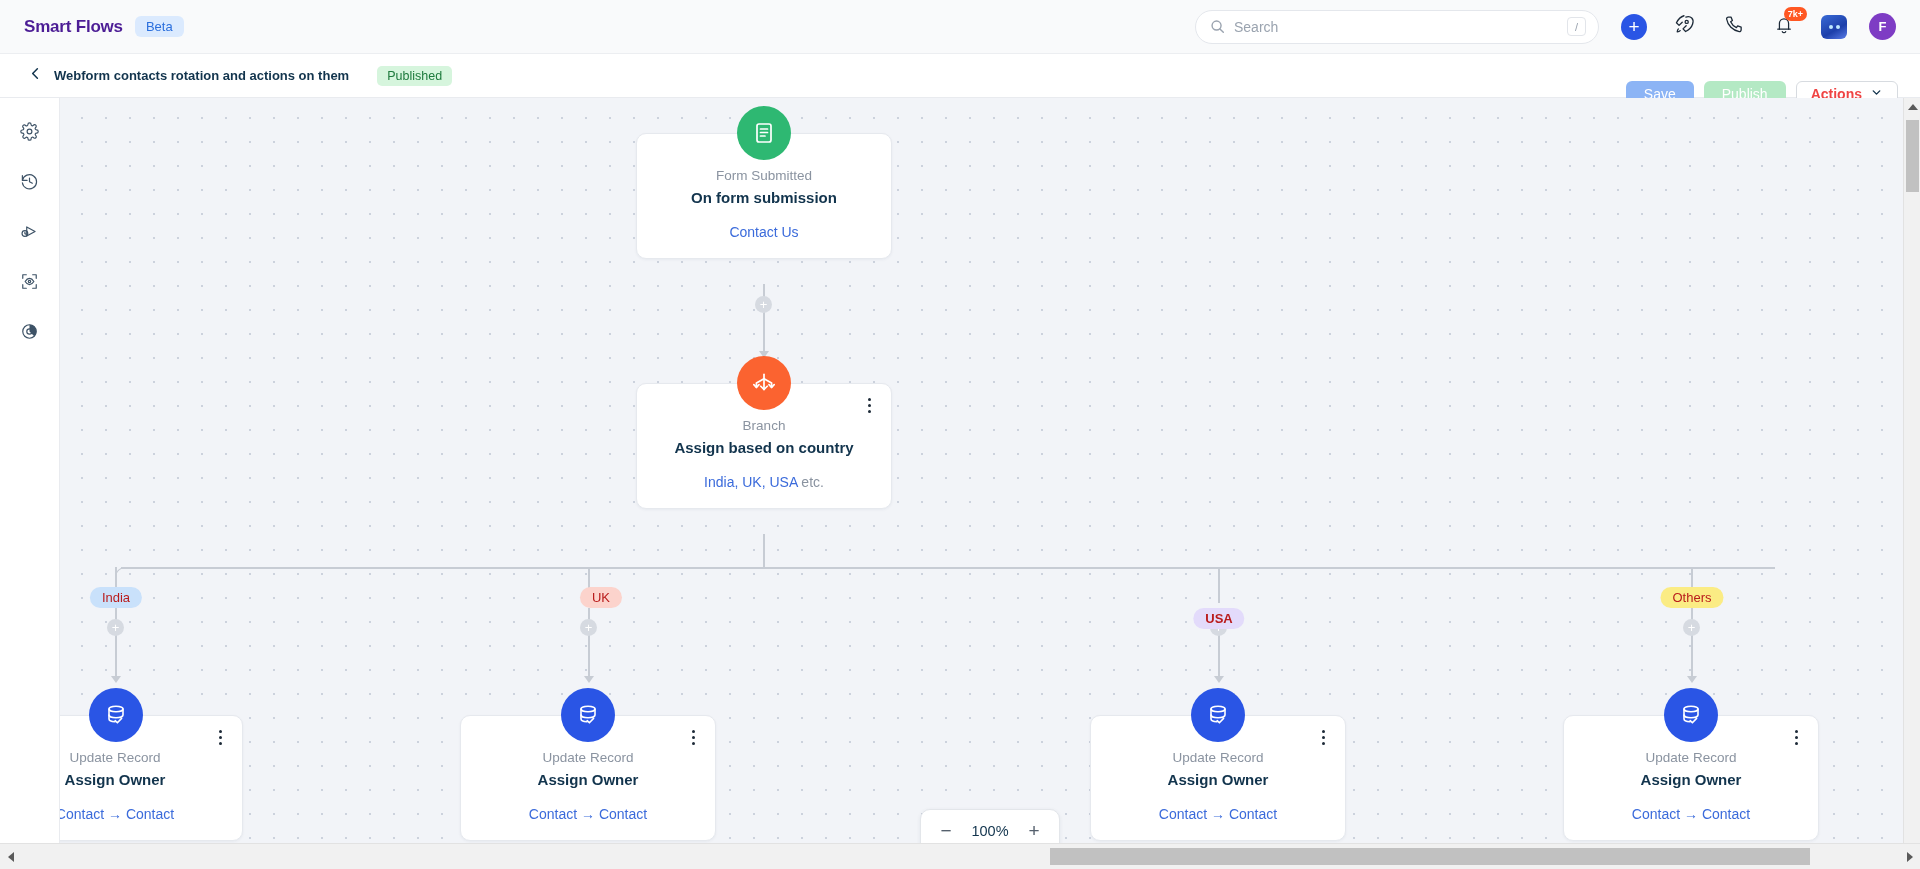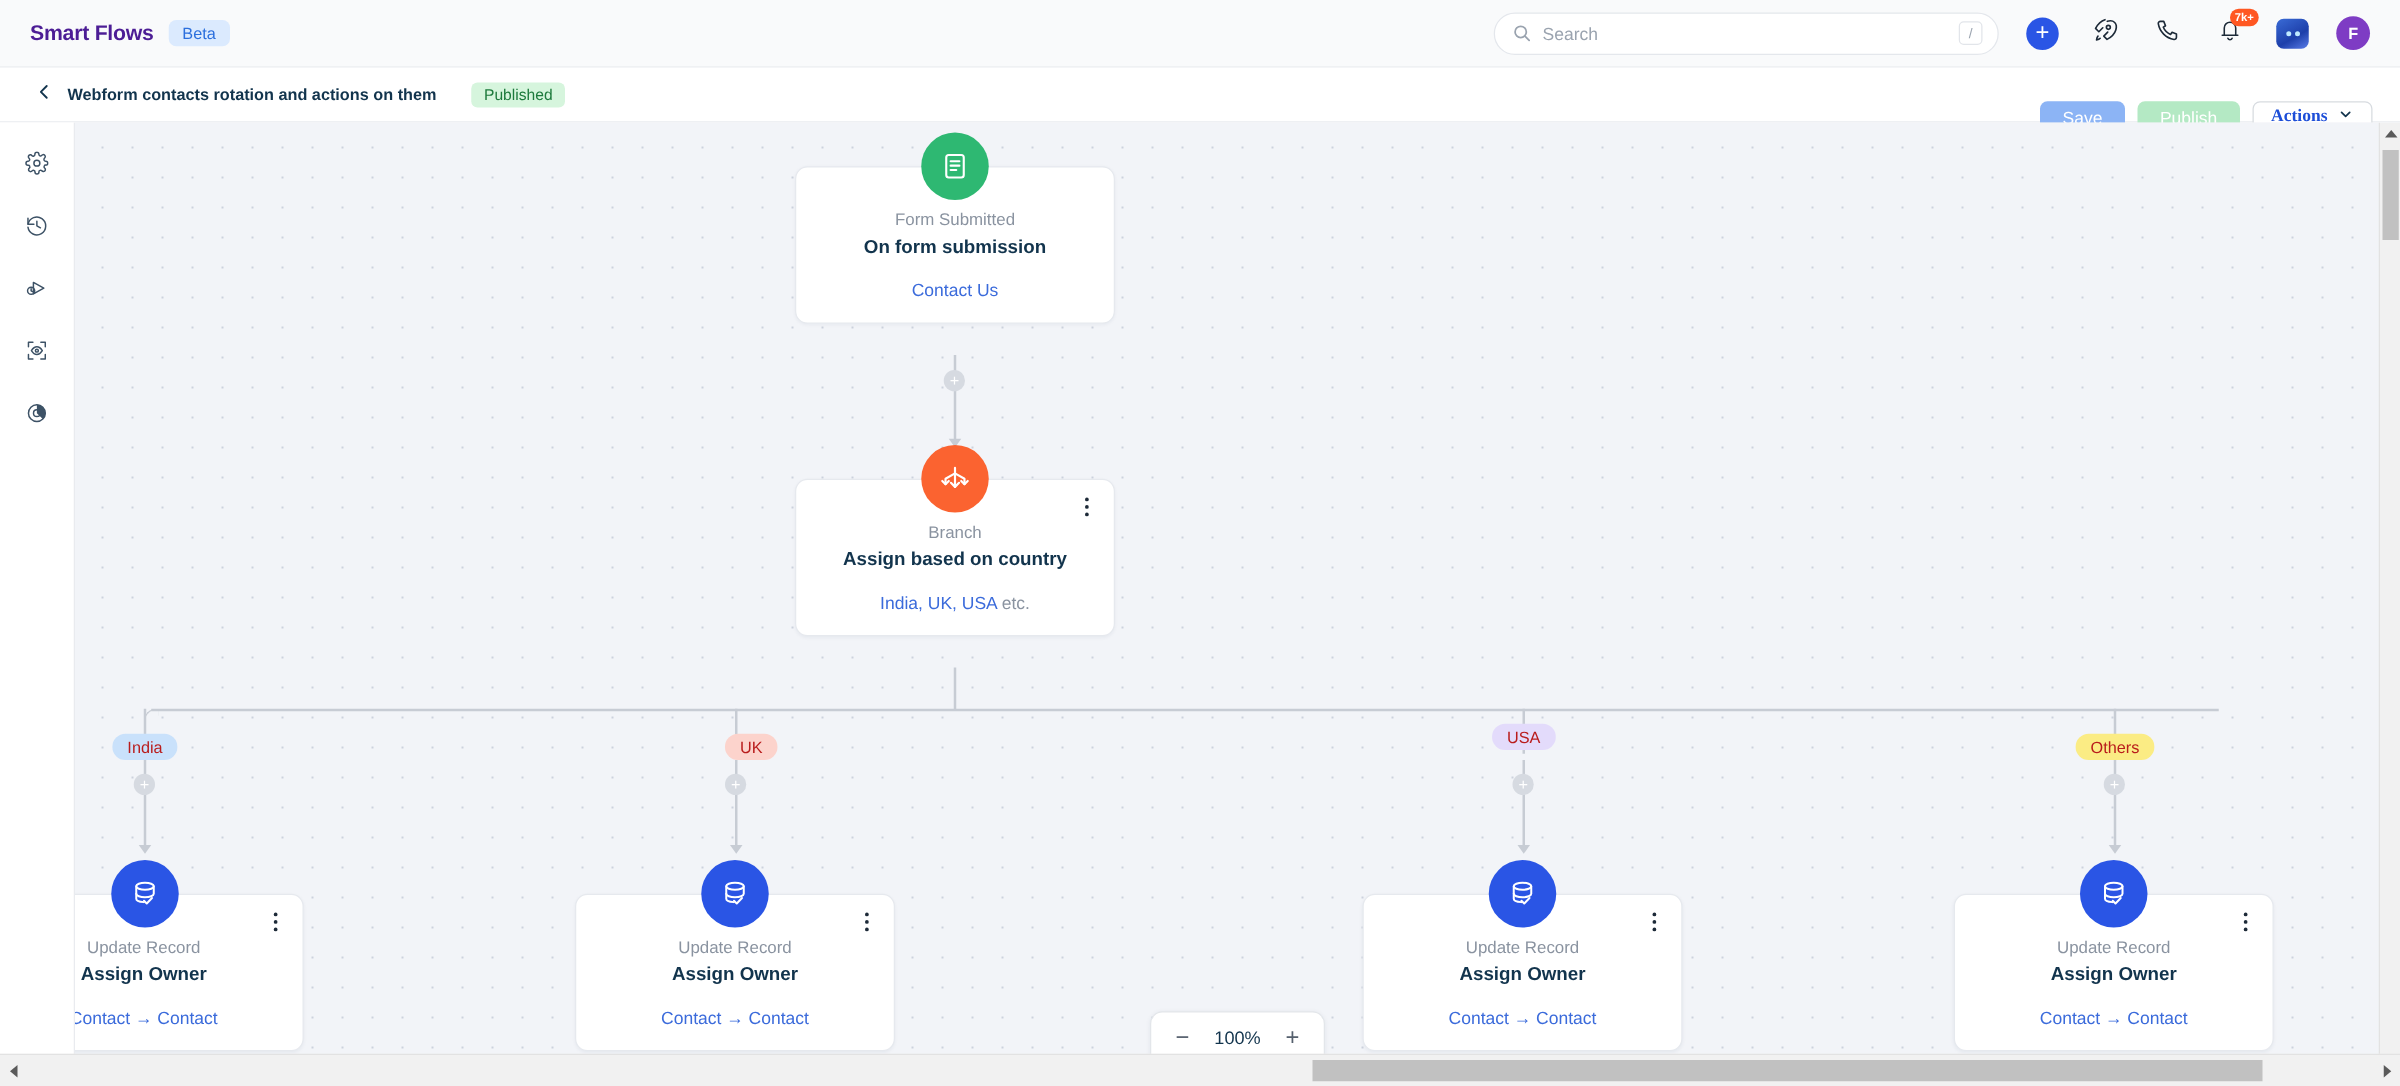--- a/index.html
+++ b/index.html
@@ -93,22 +93,22 @@
   .btn {
     height: 26px; border-radius: 6px; font-size: 14px;
     display: flex; align-items: center; justify-content: center;
     padding: 0 18px; cursor: pointer; border: none;
     font-family: "Liberation Sans", sans-serif;
     margin-top: 36px;
   }
   .btn-save { background: #8cb4f5; color: #ffffff; }
   .btn-publish { background: #b4e9c4; color: #ffffff; }
   .btn-actions {
-    background: #ffffff; color: #1d4ed8; border: 1px solid #d7dbe0;
-    gap: 8px; font-weight: bold; padding: 0 14px; font-family: Liberation Serif, serif;
+    background: #ffffff; color: #ef4444; border: 1px solid #d7dbe0;
+    gap: 8px; font-weight: bold; padding: 0 14px;
   }
 
   
   .body-wrap { display: flex; width: 100%; height: 771px; position: relative; }
 
   .left-rail {
     width: 60px; flex: 0 0 60px; height: 100%;
     background: #ffffff; border-right: 1px solid #e9ebef;
     display: flex; flex-direction: column; align-items: center;
     padding-top: 18px; gap: 16px;
@@ -416,21 +416,21 @@
       <div class="conn conn-h" style="left:61px; top:469px; width:1654px;"></div>
 
       <div class="corner" style="left:55px;  top:469px; width:12px; height:14px; border-left-width:1.6px; border-bottom-width:0; border-top-width:1.6px; border-top-left-radius:10px;"></div>
       <div class="conn conn-v" style="left:55px;  top:469px; height:36px;"></div>
       <div class="conn conn-v" style="left:528px; top:469px; height:36px;"></div>
       <div class="conn conn-v" style="left:1158px; top:469px; height:36px;"></div>
       <div class="conn conn-v" style="left:1631px; top:469px; height:36px;"></div>
 
       <div class="branch-label" style="left:56px;  top:489px; background:#c9e1fb;">India</div>
       <div class="branch-label" style="left:541px; top:489px; background:#fcd3cc;">UK</div>
-      <div class="branch-label" style="left:1159px;top:481px; background:#e3dbfb;">USA</div>
+      <div class="branch-label" style="left:1159px;top:510px; background:#e3dbfb;font-weight:bold;">USA</div>
       <div class="branch-label" style="left:1632px;top:489px; background:#fbec84;">Others</div>
 
       <div class="conn conn-v" style="left:55px;  top:510px; height:72px;"></div>
       <div class="plus-node" style="left:47px;  top:521px;">+</div>
       <div class="arrow-head" style="left:51px;  top:578px;"></div>
 
       <div class="conn conn-v" style="left:528px; top:510px; height:72px;"></div>
       <div class="plus-node" style="left:520px; top:521px;">+</div>
       <div class="arrow-head" style="left:524px; top:578px;"></div>
 

